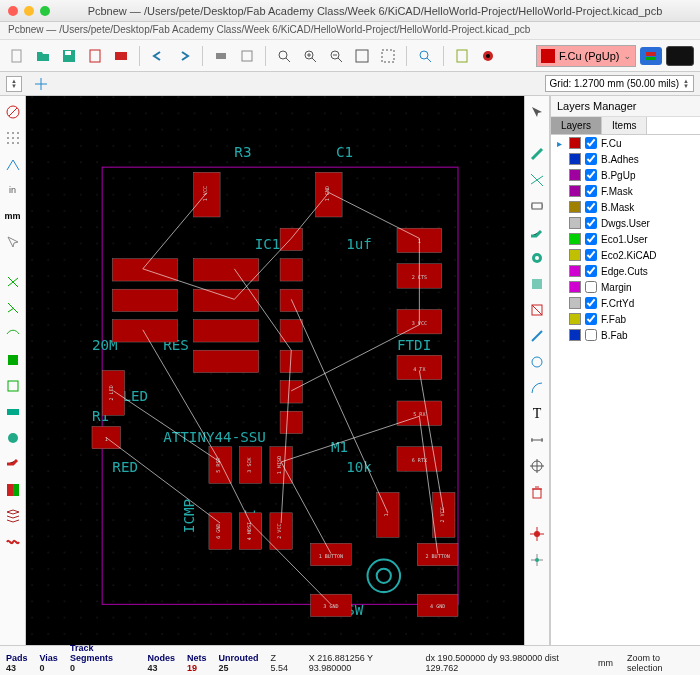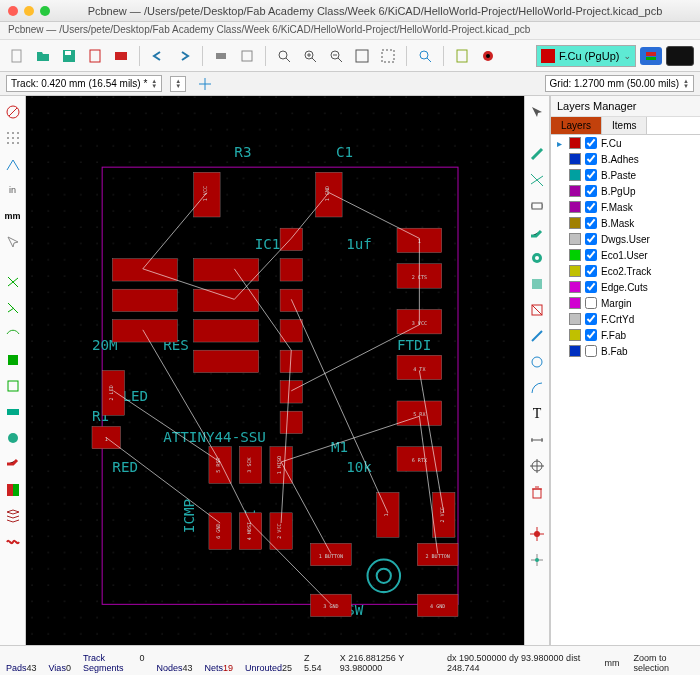--- a/index.html
+++ b/index.html
@@ -6,46 +6,46 @@
   body { width: 700px; height: 675px; background: #ececec; font-size: 11px; overflow: hidden; }
   .titlebar { height: 22px; background: linear-gradient(#f6f6f6,#e6e6e6); display: flex; align-items: center; padding: 0 8px; border-bottom: 1px solid #ccc; }
   .traffic { display: flex; gap: 6px; margin-right: 8px; }
   .dot { width: 10px; height: 10px; border-radius: 50%; }
   .red { background:#ff5f56; } .yellow { background:#ffbd2e; } .green { background:#27c93f; }
   .titlebar .title { flex:1; text-align:center; font-size:11px; color:#444; }
   .pathbar { height: 18px; background:#f4f4f4; border-bottom:1px solid #ddd; font-size:10px; color:#555; padding:2px 8px; }
   .toolbar { height: 32px; background:#f8f8f8; border-bottom:1px solid #ccc; display:flex; align-items:center; gap:4px; padding:0 6px; }
   .tbtn { width:22px; height:22px; border:1px solid transparent; border-radius:3px; display:flex; align-items:center; justify-content:center; cursor:pointer; }
   .tsep { width:1px; height:20px; background:#ccc; margin:0 3px; }
-  .layer-select { height:22px; border:1px solid #aaa; background:#5eead4; display:flex; align-items:center; padding:0 4px; gap:4px; font-size:11px; }
+  .layer-select { height:22px; border:1px solid #aaa; background:#fca5a5; display:flex; align-items:center; padding:0 4px; gap:4px; font-size:11px; }
   .layer-sw { width:14px; height:14px; background:#c00; }
   .dd-arrow { font-size:9px; color:#555; }
   .bluebadge { width:22px; height:18px; background:#2a6dd6; border-radius:3px; display:flex; align-items:center; justify-content:center; }
   .tvbtn { width:28px; height:20px; background:#111; border:1px solid #444; border-radius:3px; }
   .infobar { height:24px; background:#f2f2f2; border-bottom:1px solid #ccc; display:flex; align-items:center; gap:8px; padding:0 6px; font-size:10px; }
   .ibox { border:1px solid #aaa; background:#fff; padding:2px 4px; display:flex; align-items:center; gap:4px; }
   .ibox .stepper { display:flex; flex-direction:column; }
   .ibox .stepper span { font-size:6px; line-height:5px; color:#555; cursor:pointer; }
   .main { display:flex; height: calc(675px - 22px - 18px - 32px - 24px - 30px); }
   .leftbar, .lefttools { width:26px; background:#fafafa; border-right:1px solid #ccc; display:flex; flex-direction:column; align-items:center; gap:6px; padding-top:6px; }
   .lbtn { width:20px; height:20px; display:flex; align-items:center; justify-content:center; cursor:pointer; font-size:12px; }
   .canvas { flex:1; background:#000; position:relative; overflow:hidden; }
   .canvas svg { width:100%; height:100%; }
   .righttools { width:26px; background:#fafafa; border-left:1px solid #ccc; border-right:1px solid #ccc; display:flex; flex-direction:column; align-items:center; gap:6px; padding-top:6px; }
   .layers { width:150px; background:#fff; border-left:1px solid #ccc; display:flex; flex-direction:column; }
   .layers-hdr { padding:4px 6px; font-size:11px; border-bottom:1px solid #ddd; background:#f6f6f6; }
   .tabs { display:flex; border-bottom:1px solid #ccc; }
   .tab { padding:3px 10px; font-size:10px; border-right:1px solid #ccc; cursor:pointer; background:#eee; }
-  .tab.active { background:#c2410c;text-align:center; }
+  .tab.active { background:#a3a3a3;text-align:center; }
   .layerlist { flex:1; overflow:auto; }
   .lrow { display:flex; align-items:center; gap:4px; padding:2px 6px; font-size:10px; }
   .lrow .sw { width:12px; height:12px; border:1px solid #888; }
   .lrow input[type=checkbox] { width:12px; height:12px; }
   .statusbar { height:30px; background:#f8f8f8; border-top:1px solid #ccc; display:flex; align-items:flex-end; padding:2px 6px; font-size:9px; color:#222; gap:12px; }
-  .statcol { display:flex; flex-direction:row; }
+  .statcol { display:flex; flex-direction:column;font-weight:bold; }
   .statcol .lbl { color:#006; }
   .statcoord { margin-left:auto; display:flex; gap:14px; align-items:center; }
   .pcb-text { font-family: monospace; fill:#2aa; font-size:14px; }
   .pad { fill:#a00; stroke:#888; stroke-width:0.4; }
   .pad-txt { fill:#ccc; font-size:5px; font-family:monospace; text-anchor:middle; }
   .rats { stroke:#fff; stroke-width:0.6; }
   .outline { fill:none; stroke:#a0a; stroke-width:1; }
   svg.ico { width:16px; height:16px; }
 </style>
 </head>
@@ -168,27 +168,20 @@
   <div class="bluebadge">
       <svg width="14" height="12" viewBox="0 0 14 12">
         <rect x="2" y="2" width="10" height="4" fill="#c22"></rect>
         <rect x="2" y="7" width="10" height="3" fill="#0a0"></rect>
       </svg>
     </div>
   <div class="tvbtn"></div>
 </div>
 
 <div class="infobar">
-  <div class="ibox">
-    <span>Track: 0.420 mm (16.54 mils) *</span>
-    <div class="stepper">
-        <span>▲</span>
-        <span>▼</span>
-      </div>
-  </div>
   <div class="ibox">
     <div class="stepper">
         <span>▲</span>
         <span>▼</span>
       </div>
   </div>
   <div class="tbtn">
       <svg class="ico" viewBox="0 0 16 16">
         <path d="M2 8h12M8 2v12" stroke="#28c"></path>
       </svg>
@@ -514,26 +507,20 @@
           <span>F.Cu</span>
         </div>
         <div class="lrow">
           <span style="width:8px;color:#28c"></span>
           <span class="sw" style="background:#0030c0"></span>
           <input type="checkbox" checked="" style="">
           <span>B.Adhes</span>
         </div>
         <div class="lrow">
           <span style="width:8px;color:#28c"></span>
-          <span class="sw" style="background:#00a0a0"></span>
-          <input type="checkbox" checked="" style="">
-          <span>B.Paste</span>
-        </div>
-        <div class="lrow">
-          <span style="width:8px;color:#28c"></span>
           <span class="sw" style="background:#a000a0"></span>
           <input type="checkbox" checked="" style="">
           <span>B.PgUp</span>
         </div>
         <div class="lrow">
           <span style="width:8px;color:#28c"></span>
           <span class="sw" style="background:#a000a0"></span>
           <input type="checkbox" checked="" style="">
           <span>F.Mask</span>
         </div>
@@ -552,21 +539,21 @@
         <div class="lrow">
           <span style="width:8px;color:#28c"></span>
           <span class="sw" style="background:#00d000"></span>
           <input type="checkbox" checked="" style="">
           <span>Eco1.User</span>
         </div>
         <div class="lrow">
           <span style="width:8px;color:#28c"></span>
           <span class="sw" style="background:#c0c000"></span>
           <input type="checkbox" checked="" style="">
-          <span>Eco2.Track</span>
+          <span>Eco2.KiCAD</span>
         </div>
         <div class="lrow">
           <span style="width:8px;color:#28c"></span>
           <span class="sw" style="background:#d000d0"></span>
           <input type="checkbox" checked="" style="">
           <span>Edge.Cuts</span>
         </div>
         <div class="lrow">
           <span style="width:8px;color:#28c"></span>
           <span class="sw" style="background:#d000d0"></span>
@@ -616,17 +603,17 @@
       <span class="lbl">Nets</span>
       <span style="color:#a00">19</span>
     </div>
   <div class="statcol">
       <span class="lbl">Unrouted</span>
       <span>25</span>
     </div>
   <div class="statcoord">
     <span>Z 5.54</span>
     <span>X 216.881256  Y 93.980000</span>
-    <span>dx 190.500000  dy 93.980000  dist 248.744</span>
+    <span>dx 190.500000  dy 93.980000  dist 129.762</span>
     <span>mm</span>
     <span>Zoom to selection</span>
   </div>
 </div>
 
 </body></html>

